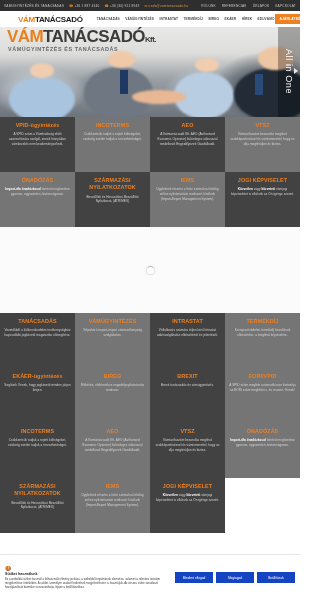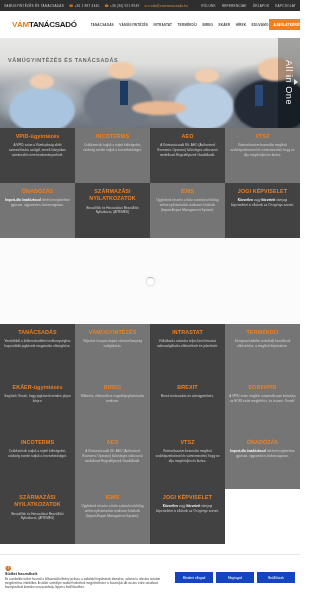--- a/index.html
+++ b/index.html
@@ -25,25 +25,25 @@
     white-space: nowrap;
   }
   .topbar-left { display: flex; align-items: center; gap: 5px; }
   .topbar-right { display: flex; align-items: center; gap: 6px; }
   .topbar-item { color: #c9c9c9; }
   .tb-ico { color: #e8801c; font-size: 3.4px; margin-right: 1px; }
   .topbar-mail { color: #d89a52; }
 
   
   .nav {
-    height: 27px;
+    height: 16px;
     background: #ffffff;
     display: flex;
     align-items: center;
-    padding: 0 12px;
+    padding: 0 18px;
     gap: 0;
   }
   .logo { font-size: 8px; font-weight: 700; letter-spacing: -.3px; white-space: nowrap; }
   .logo .vam { color: #e8801c; }
   .logo .rest { color: #1d1d1d; }
   .navlinks {
     display: flex; align-items: center; gap: 5.5px;
     margin-left: 14px; flex: 1;
   }
   .navlink {
@@ -226,20 +226,23 @@
     <div class="hp b2"></div>
     <div class="hp f2"></div>
     <div class="tie1"></div>
     <div class="hp b3"></div>
     <div class="hp f3"></div>
     <div class="hp b4"></div>
     <div class="hp f4"></div>
     <div class="tie2"></div>
     <div class="hp hands"></div>
   </div>
+  <div class="hero-title">
+    <span class="o">VÁM</span><span class="d">TANÁCSADÓ</span><span class="kft">Kft.</span>
+  </div>
   <div class="hero-sub">VÁMÜGYINTÉZÉS ÉS TANÁCSADÁS</div>
   <div class="hero-ribbon">
     <span>All in One</span>
   </div>
   <div class="hero-arrow"></div>
 </div>
 
 <div class="grid">
   <div class="cell dark">
       <div class="cell-title">VPID-ügyintézés</div>

